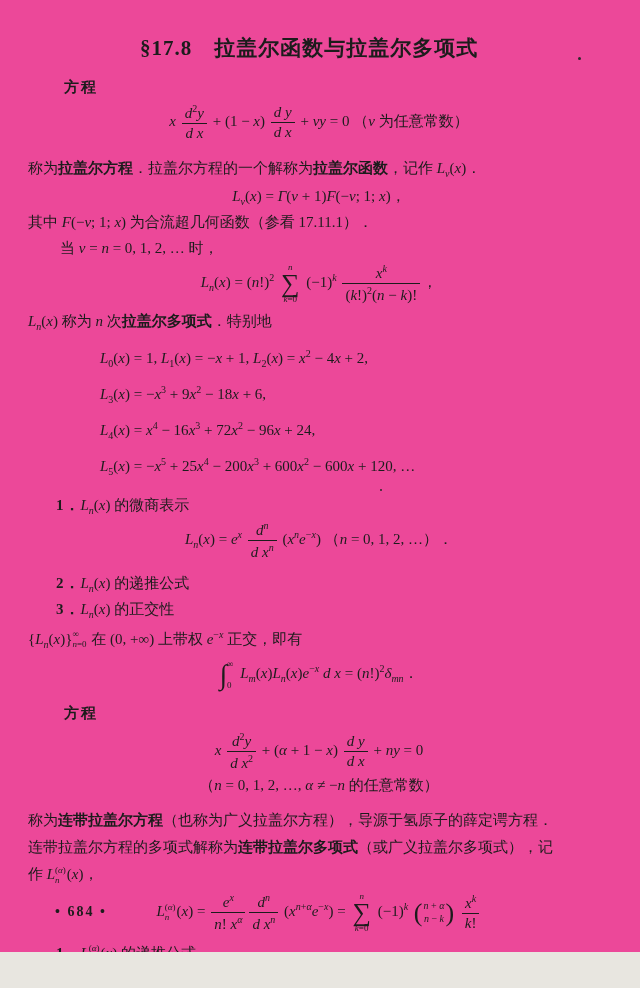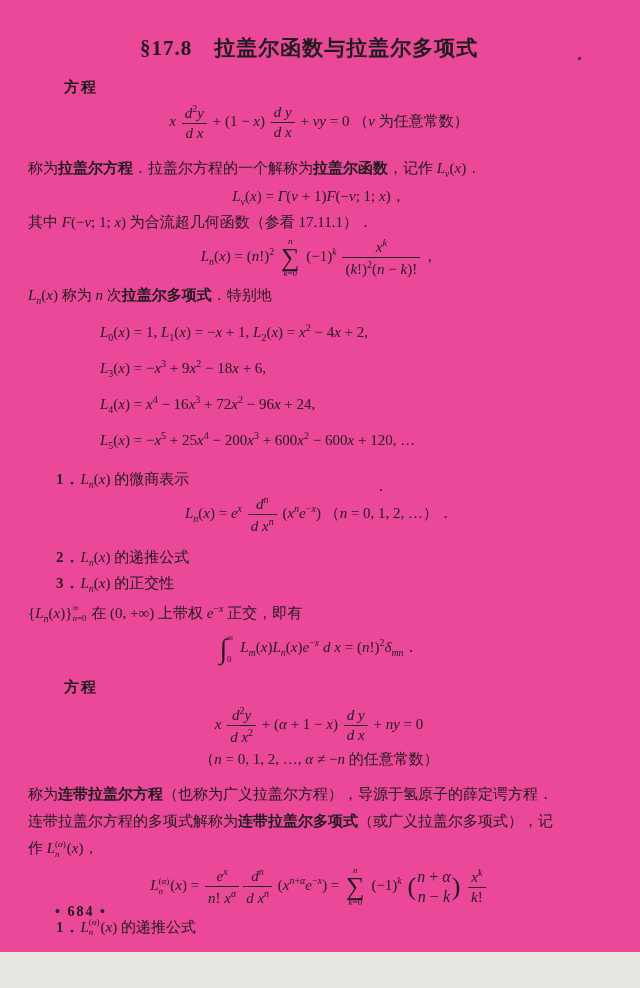--- a/index.html
+++ b/index.html
@@ -41,21 +41,21 @@
   .frac .num{ display:block; border-bottom:1px solid #1c1c1c; padding:0 3px 1px 3px; }
   .frac .den{ display:block; padding:1px 3px 0 3px; }
   .sum{ display:inline-flex; flex-direction:column; align-items:center; vertical-align:middle; line-height:1; margin:0 3px; }
   .sum .sl{ font-size:9px; }
   .sum .ss{ font-size:26px; line-height:0.9; }
   .supsub{ display:inline-flex; flex-direction:column; align-items:flex-start; vertical-align:middle; line-height:1.1; font-size:9px; margin:0 1px 0 0; }
   .int{ font-size:28px; vertical-align:middle; line-height:1; }
   .intlim{ display:inline-flex; flex-direction:column; align-items:flex-start; vertical-align:middle; line-height:1; font-size:9px; height:30px; justify-content:space-between; margin-right:3px; }
   .binom{ display:inline-flex; align-items:center; vertical-align:middle; margin:0 2px; }
   .binom .bp{ font-size:26px; font-weight:300; line-height:1; }
-  .bstack{ display:inline-flex; flex-direction:column; align-items:center; font-size:16px; line-height:1.25; padding:0 1px;text-align:center; }
+  .bstack{ display:inline-flex; flex-direction:column; align-items:center; font-size:10px; line-height:1.25; padding:0 1px;text-align:center; }
   sup,sub{ font-size:10px; }
   i{ font-style:italic; }
   .footer{
     position:absolute; left:55px; bottom:32px;
     font-weight:bold; font-size:14px; letter-spacing:2px;
   }
   .speck{ position:absolute; background:#2a2a2a; border-radius:50%; }
 </style>
 </head>
 <body>
@@ -63,20 +63,21 @@
 <div class="page">
 
   <div class="title">§17.8　拉盖尔函数与拉盖尔多项式</div>
 
   <div class="label">方程</div>
   <div class="eq" style="margin-top:6px;"><i>x</i> <span class="frac"><span class="num"><i>d</i><sup>2</sup><i>y</i></span><span class="den"><i>d x</i></span></span> + (1 − <i>x</i>) <span class="frac"><span class="num"><i>d y</i></span><span class="den"><i>d x</i></span></span> + <i>νy</i> = 0 （<i>ν</i> 为任意常数）</div>
 
   <div class="para" style="margin-top:12px;">称为<b>拉盖尔方程</b>．拉盖尔方程的一个解称为<b>拉盖尔函数</b>，记作 <i>L</i><sub><i>ν</i></sub>(<i>x</i>)．</div>
   <div class="eq" style="margin-top:0;"><i>L</i><sub><i>ν</i></sub>(<i>x</i>) = <i>Γ</i>(<i>ν</i> + 1)<i>F</i>(−<i>ν</i>; 1; <i>x</i>)，</div>
   <div class="para" style="margin-top:2px;">其中 <i>F</i>(−<i>ν</i>; 1; <i>x</i>) 为合流超几何函数（参看 17.11.1）．</div>
+  <div class="para indent1" style="margin-top:0;">当 <i>ν</i> = <i>n</i> = 0, 1, 2, … 时，</div>
 
   <div class="eq" style="margin-top:2px;"><i>L</i><sub><i>n</i></sub>(<i>x</i>) = (<i>n</i>!)<sup>2</sup> <span class="sum">
         <span class="sl"><i>n</i></span>
         <span class="ss">∑</span>
         <span class="sl"><i>k</i>=0</span>
       </span> (−1)<sup><i>k</i></sup> <span class="frac"><span class="num"><i>x</i><sup><i>k</i></sup></span><span class="den">(<i>k</i>!)<sup>2</sup>(<i>n</i> − <i>k</i>)!</span></span>，</div>
 
   <div class="para" style="margin-top:4px;"><i>L</i><sub><i>n</i></sub>(<i>x</i>) 称为 <i>n</i> 次<b>拉盖尔多项式</b>．特别地</div>
 
   <div class="polyline"><i>L</i><sub>0</sub>(<i>x</i>) = 1,  <i>L</i><sub>1</sub>(<i>x</i>) = −<i>x</i> + 1,  <i>L</i><sub>2</sub>(<i>x</i>) = <i>x</i><sup>2</sup> − 4<i>x</i> + 2,</div>

